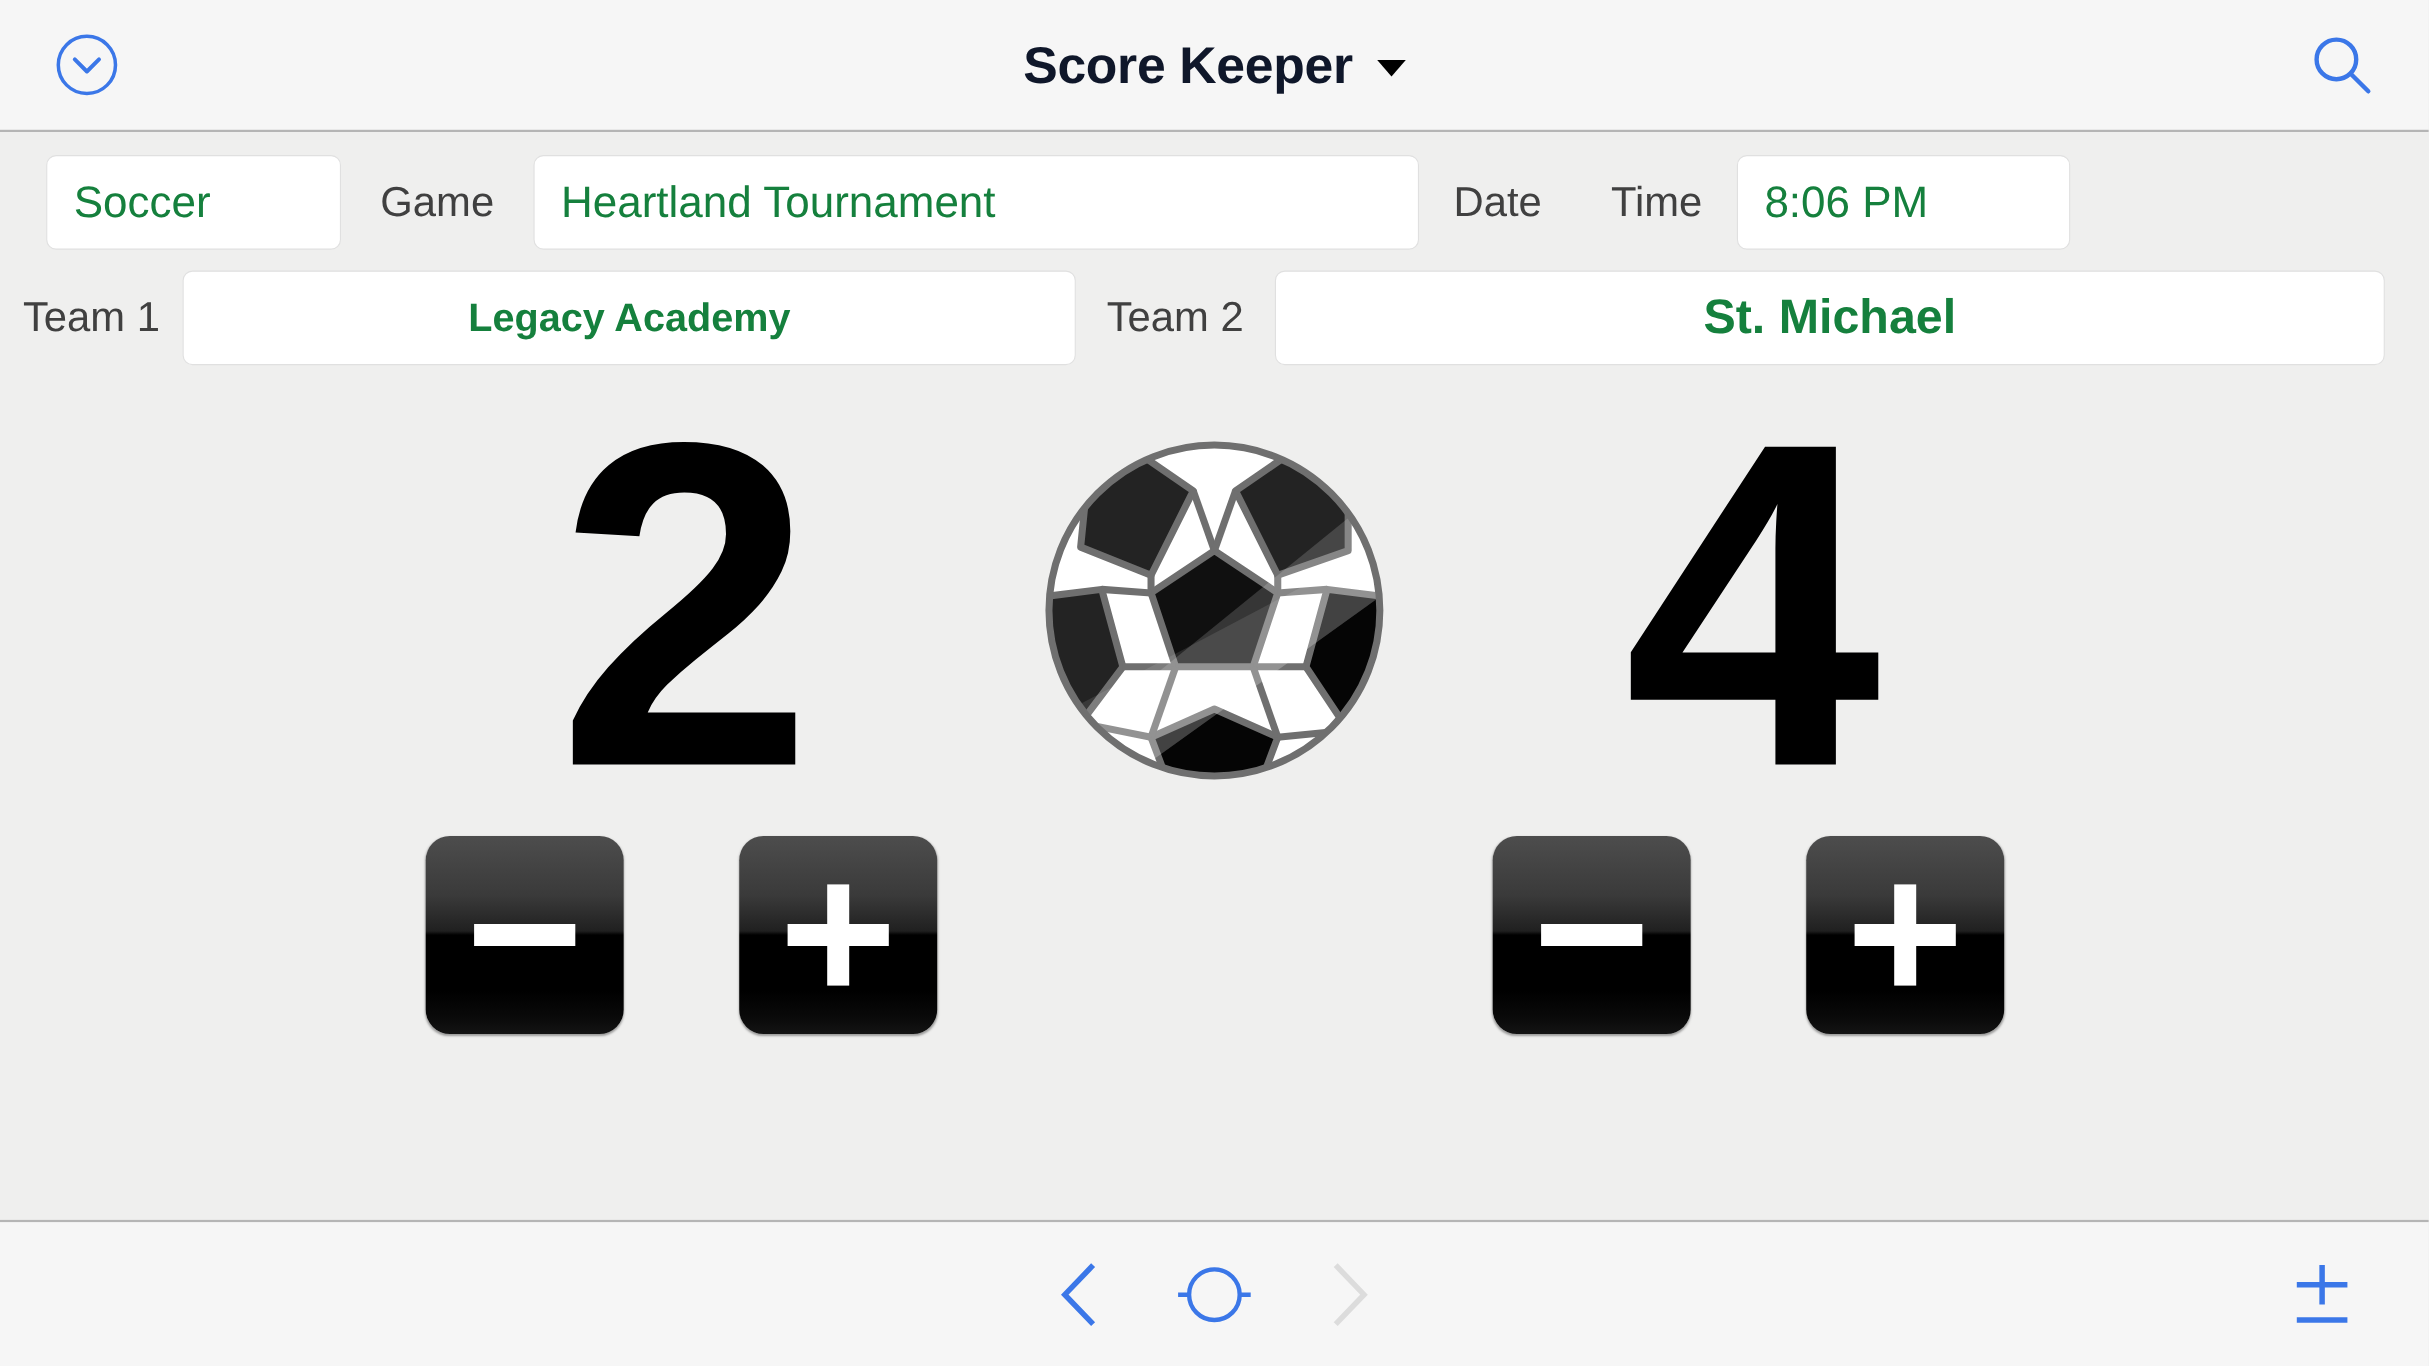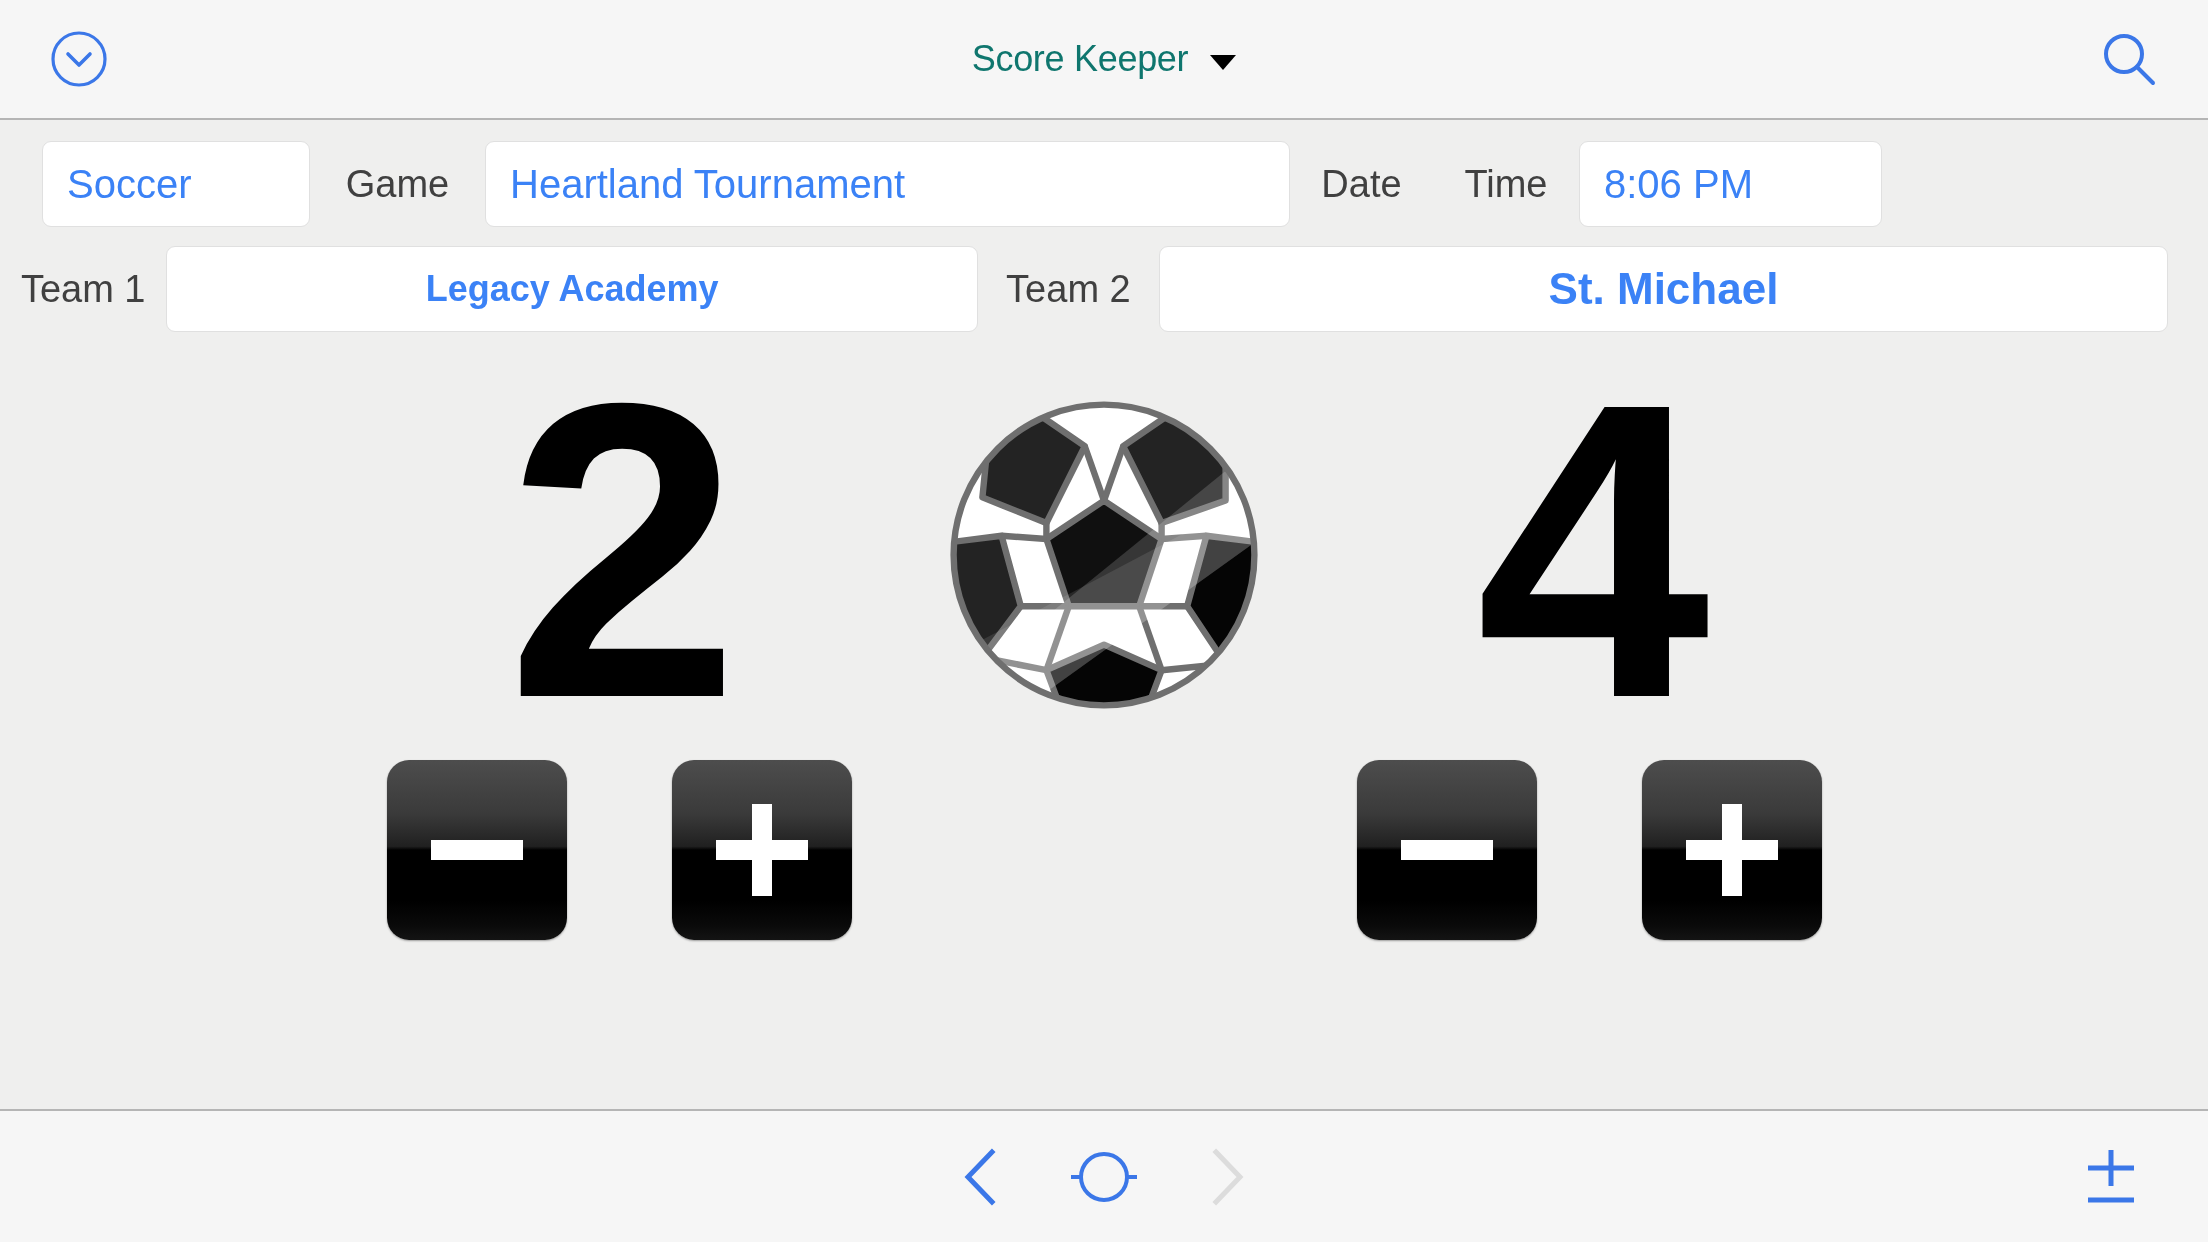--- a/index.html
+++ b/index.html
@@ -64,23 +64,23 @@
     right: 0;
     top: 50%;
     transform: translateY(-50%);
     display: flex;
     align-items: center;
     justify-content: center;
     gap: 22px;
     pointer-events: none;
   }
   .header-title {
-    font-size: 36px;
-    font-weight: normal;
-    color: #0f766e;
+    font-size: 47px;
+    font-weight: bold;
+    color: #0f172a;
     letter-spacing: -0.3px;
     line-height: 1;
   }
   .header-caret {
     width: 0;
     height: 0;
     border-left: 13px solid transparent;
     border-right: 13px solid transparent;
     border-top: 15px solid #000;
     margin-top: 6px;
@@ -104,21 +104,21 @@
 
   .field {
     background: #ffffff;
     border: 1px solid #e0e0e0;
     border-radius: 9px;
     box-sizing: border-box;
     height: 86px;
     display: flex;
     align-items: center;
     font-size: 40px;
-    color: #3b82f6;
+    color: #15803d;
     padding: 0 24px;
     cursor: text;
     overflow: hidden;
     white-space: nowrap;
   }
   .label {
     font-size: 38px;
     color: #404040;
     padding: 0 0;
     display: flex;

